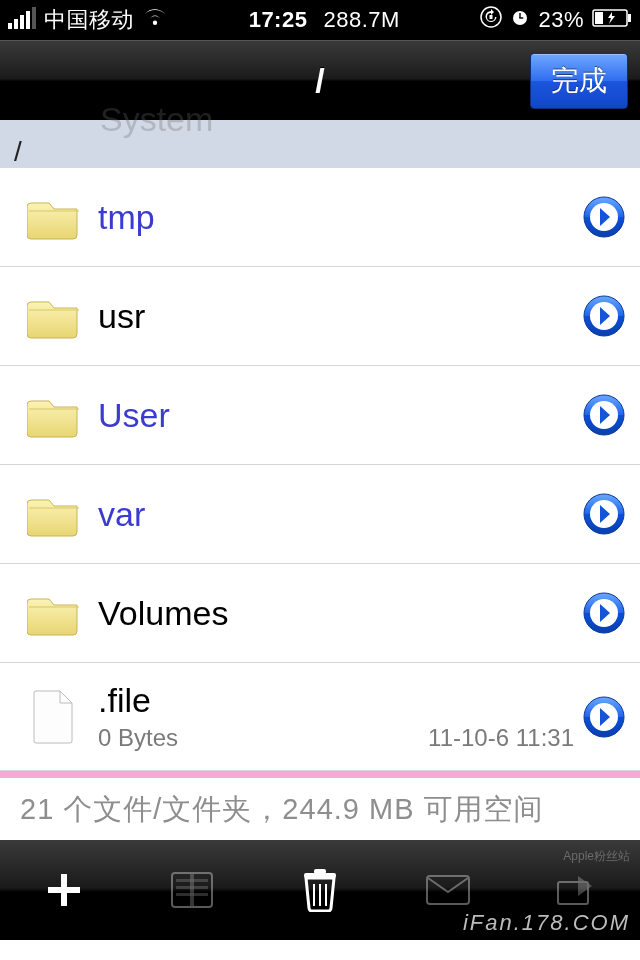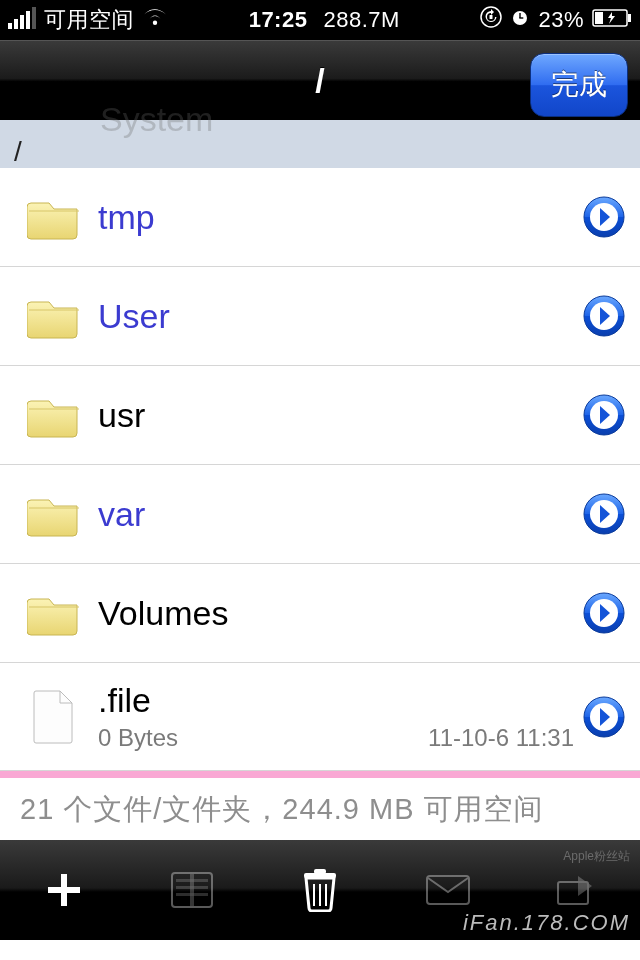--- a/index.html
+++ b/index.html
@@ -41,25 +41,25 @@
   .nav-title {
     color: #fff;
     font-size: 34px;
     font-weight: 600;
     text-shadow: 0 -1px 0 #000;
   }
   .done-btn {
     position: absolute;
     right: 12px;
     top: 12px;
-    height: 64px;
+    height: 56px;
     padding: 0 20px;
     background: linear-gradient(to bottom,#6fa8ff 0%, #2f6cf0 50%, #1b55dd 51%, #1146c9 100%);
     border: 1px solid #0b2f80;
-    border-radius: 14px;
+    border-radius: 4px;
     color: #fff;
     font-size: 28px;
     font-weight: 500;
     display: flex;
     align-items: center;
     text-shadow: 0 -1px 0 rgba(0,0,0,.5);
     box-shadow: inset 0 1px 0 rgba(255,255,255,.3);
   }
 
   
@@ -151,21 +151,21 @@
 
 <div class="status-bar">
   <div class="sb-left">
     <span class="signal-bars">
       <span></span>
         <span></span>
         <span></span>
         <span></span>
         <span></span>
     </span>
-    <span>可用空间</span>
+    <span>中国移动</span>
     <span>
       <svg width="26" height="20" viewBox="0 0 26 20">
           <path fill="#fff" d="M13 18a2.2 2.2 0 1 0 0-4.4 2.2 2.2 0 0 0 0 4.4zm-5.4-6.2 2-2A5 5 0 0 1 13 8.4a5 5 0 0 1 3.4 1.4l2 2A8 8 0 0 0 13 9a8 8 0 0 0-5.4 2.8zM2.2 7.6l2-2A12.4 12.4 0 0 1 13 2.2c3.3 0 6.3 1.3 8.8 3.4l2 2A15.2 15.2 0 0 0 13 3 15.2 15.2 0 0 0 2.2 7.6z"></path>
         </svg>
     </span>
   </div>
   <span class="spacer"></span>
   <span style="font-weight:600">17:25</span>
   <span style="font-size:20px;"></span>
   <span>288.7M</span>
@@ -219,46 +219,46 @@
     <div class="main">
         <div class="name">tmp</div>
       </div>
     <svg class="disclosure" viewBox="0 0 44 44">
         <circle cx="22" cy="22" r="20" fill="url(#discGrad)" stroke="#0a3a9a"></circle>
         <circle cx="22" cy="22" r="14" fill="#fff"></circle>
         <path d="M18 13l10 9-10 9z" fill="#1454d8"></path>
       </svg>
   </div>
 
+  <div class="row plain">
+    <div class="icon-box">
+        <svg class="folder-svg" viewBox="0 0 54 48">
+          <path d="M4 10h18l5 6h23v26a4 4 0 0 1-4 4H4a4 4 0 0 1-4-4V14a4 4 0 0 1 4-4z" fill="url(#folderGrad)" stroke="#c8b552"></path>
+          <path d="M2 18h50" stroke="#d7c568"></path>
+        </svg>
+      </div>
+    <div class="main">
+        <div class="name">usr</div>
+      </div>
+    <svg class="disclosure" viewBox="0 0 44 44">
+        <circle cx="22" cy="22" r="20" fill="url(#discGrad)" stroke="#0a3a9a"></circle>
+        <circle cx="22" cy="22" r="14" fill="#fff"></circle>
+        <path d="M18 13l10 9-10 9z" fill="#1454d8"></path>
+      </svg>
+  </div>
+
   <div class="row link">
     <div class="icon-box">
         <svg class="folder-svg" viewBox="0 0 54 48">
           <path d="M4 10h18l5 6h23v26a4 4 0 0 1-4 4H4a4 4 0 0 1-4-4V14a4 4 0 0 1 4-4z" fill="url(#folderGrad)" stroke="#c8b552"></path>
           <path d="M2 18h50" stroke="#d7c568"></path>
         </svg>
       </div>
     <div class="main">
         <div class="name">User</div>
-      </div>
-    <svg class="disclosure" viewBox="0 0 44 44">
-        <circle cx="22" cy="22" r="20" fill="url(#discGrad)" stroke="#0a3a9a"></circle>
-        <circle cx="22" cy="22" r="14" fill="#fff"></circle>
-        <path d="M18 13l10 9-10 9z" fill="#1454d8"></path>
-      </svg>
-  </div>
-
-  <div class="row plain">
-    <div class="icon-box">
-        <svg class="folder-svg" viewBox="0 0 54 48">
-          <path d="M4 10h18l5 6h23v26a4 4 0 0 1-4 4H4a4 4 0 0 1-4-4V14a4 4 0 0 1 4-4z" fill="url(#folderGrad)" stroke="#c8b552"></path>
-          <path d="M2 18h50" stroke="#d7c568"></path>
-        </svg>
-      </div>
-    <div class="main">
-        <div class="name">usr</div>
       </div>
     <svg class="disclosure" viewBox="0 0 44 44">
         <circle cx="22" cy="22" r="20" fill="url(#discGrad)" stroke="#0a3a9a"></circle>
         <circle cx="22" cy="22" r="14" fill="#fff"></circle>
         <path d="M18 13l10 9-10 9z" fill="#1454d8"></path>
       </svg>
   </div>
 
   <div class="row link">
     <div class="icon-box">

